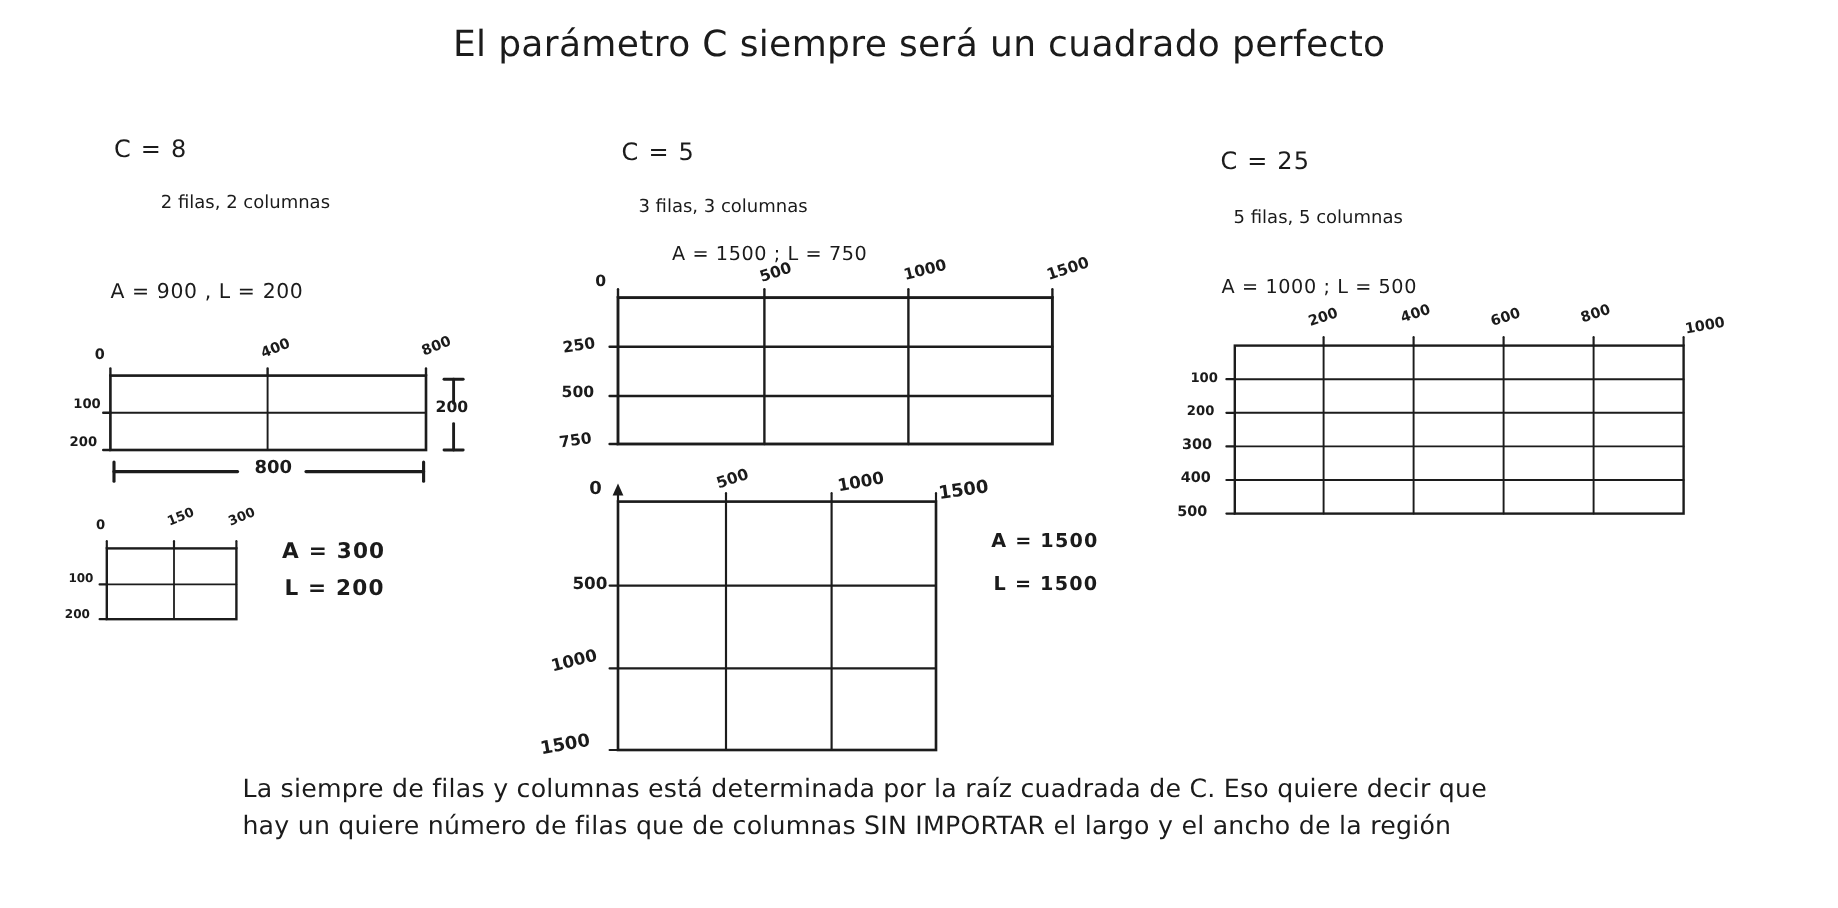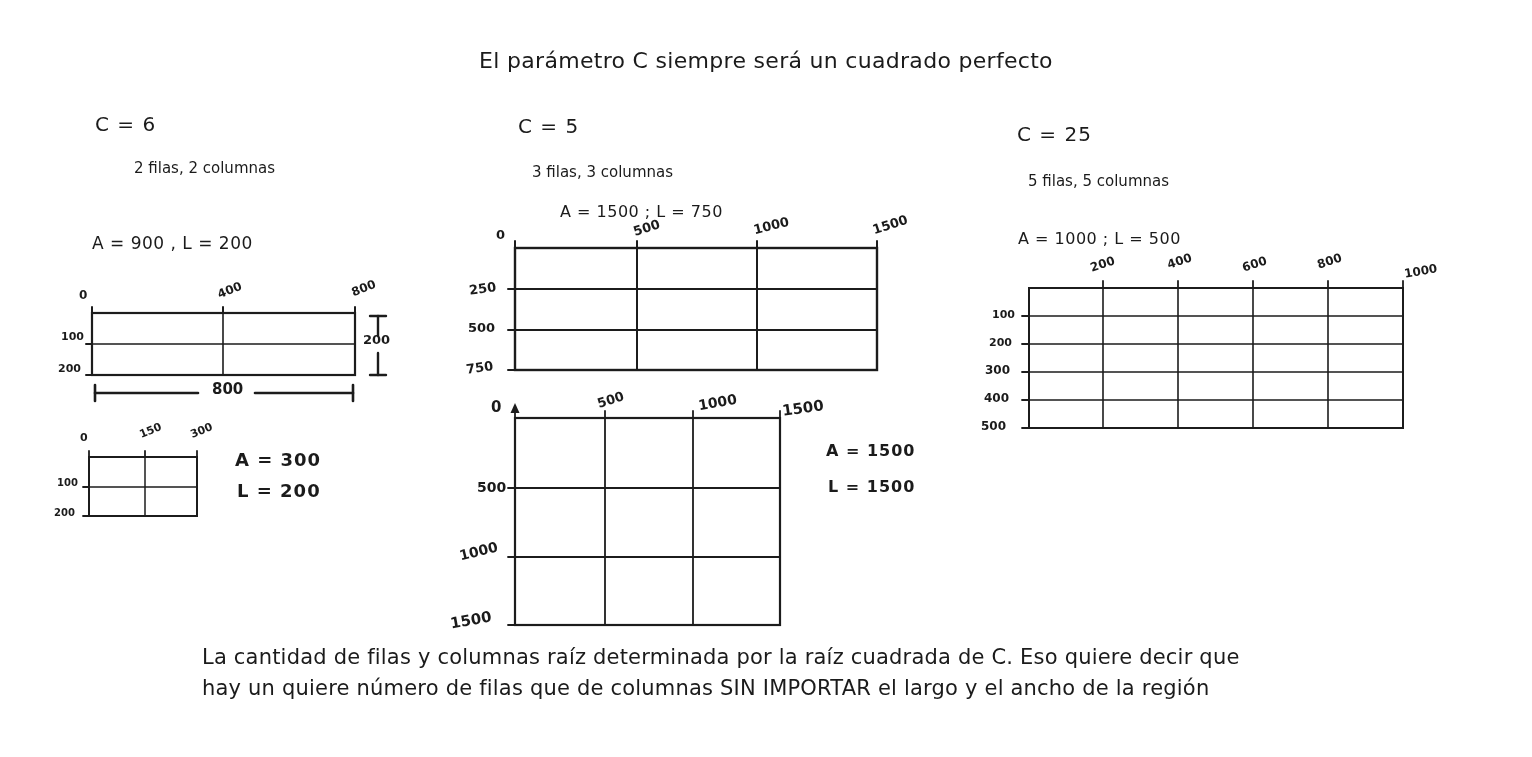--- a/index.html
+++ b/index.html
@@ -8,22 +8,22 @@
     position: relative;
     width: 1532px;
     height: 757px;
     background: #ffffff;
     font-family: "DejaVu Sans", sans-serif;
     color: #1b1b1b;
     overflow: hidden;
   }
   .lbl { position: absolute; white-space: nowrap; color: #1b1b1b; }
   .title {
-    left: 0; top: 48px; width: 100%;
-    text-align: center; font-size: 22px; letter-spacing: 0.3px;
+    left: 0; top: 20px; width: 100%;
+    text-align: center; font-size: 30px; letter-spacing: 0.3px;
   }
   .c-head   { font-size: 20px; letter-spacing: 1px; }
   .c-note   { font-size: 15px; }
   .c-params { font-size: 17px; font-weight: normal; letter-spacing: 0.5px; }
   .tick     { font-weight: bold; }
   .fs10 { font-size: 10px; } .fs11 { font-size: 11px; } .fs12 { font-size: 12px; }
   .fs13 { font-size: 13px; } .fs14 { font-size: 14px; } .fs15 { font-size: 15px; }
   .side-param { font-size: 18px; font-weight: bold; letter-spacing: 1px; }
   .rot22 { transform: rotate(-22deg); }
   .rot18 { transform: rotate(-18deg); }
@@ -34,21 +34,21 @@
   svg.grid { position: absolute; overflow: visible; }
   svg.grid line, svg.grid rect { stroke: #1c1c1c; fill: none; stroke-linecap: round; }
 </style>
 </head>
 <body>
 
 <div class="canvas">
 
   <div class="lbl title">El parámetro C siempre será un cuadrado perfecto</div>
 
-  <div class="lbl c-head" style="left:95px; top:112px;">C = 6</div>
+  <div class="lbl c-head" style="left:95px; top:112px;">C = 8</div>
   <div class="lbl c-note" style="left:134px; top:159px;">2 filas, 2 columnas</div>
   <div class="lbl c-params" style="left:92px; top:233px;">A = 900 ,   L = 200</div>
 
   <svg class="grid" style="left:85px; top:303px;" width="320" height="105" viewBox="0 0 320 105">
     <rect x="7" y="10" width="263" height="62" stroke-width="2.2"></rect>
     <line x1="138" y1="10" x2="138" y2="72" stroke-width="1.6"></line>
     <line x1="7" y1="41" x2="270" y2="41" stroke-width="1.6"></line>
     <line x1="7" y1="4" x2="7" y2="10" stroke-width="2"></line>
     <line x1="138" y1="4" x2="138" y2="10" stroke-width="2"></line>
     <line x1="270" y1="4" x2="270" y2="10" stroke-width="2"></line>
@@ -175,16 +175,16 @@
   <span class="lbl tick fs12 rot18" style="left:1167px; top:254px;">400</span>
   <span class="lbl tick fs12 rot18" style="left:1242px; top:257px;">600</span>
   <span class="lbl tick fs12 rot18" style="left:1317px; top:254px;">800</span>
   <span class="lbl tick fs12 rot10" style="left:1404px; top:264px;">1000</span>
   <span class="lbl tick fs11" style="left:992px; top:308px;">100</span>
   <span class="lbl tick fs11" style="left:989px; top:336px;">200</span>
   <span class="lbl tick fs12" style="left:985px; top:363px;">300</span>
   <span class="lbl tick fs12" style="left:984px; top:391px;">400</span>
   <span class="lbl tick fs12" style="left:981px; top:419px;">500</span>
 
-  <div class="lbl footer-line" style="left:202px; top:645px;">La cantidad de filas y columnas raíz determinada por la raíz cuadrada de C. Eso quiere decir que</div>
+  <div class="lbl footer-line" style="left:202px; top:645px;">La siempre de filas y columnas está determinada por la raíz cuadrada de C. Eso quiere decir que</div>
   <div class="lbl footer-line" style="left:202px; top:676px;">hay un quiere número de filas que de columnas SIN IMPORTAR el largo y el ancho de la región</div>
 
 </div>
 
 </body></html>

